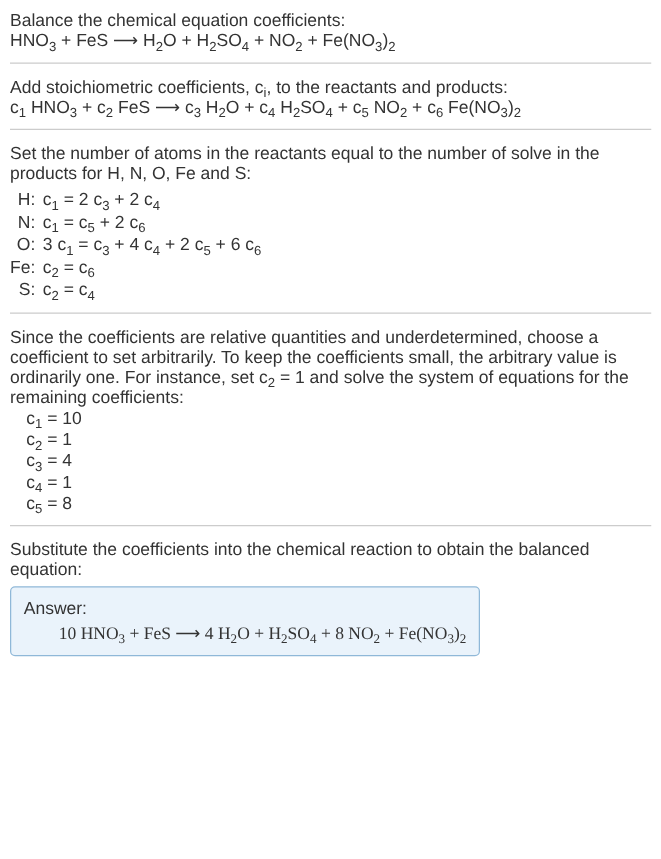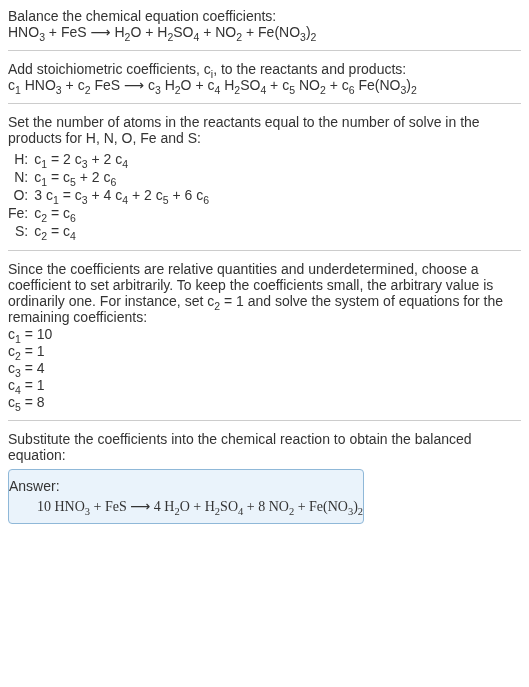--- a/index.html
+++ b/index.html
@@ -35,33 +35,33 @@
     white-space: nowrap;
   }
   .eq-table td:first-child {
     text-align: right;
     padding-right: 6px;
   }
   .answer-box {
     border: 1px solid #8fb8d8;
     background: #eaf3fb;
     border-radius: 4px;
-    padding: 8px 0;
+    padding: 8px 10px;
     margin-top: 6px;
     display: inline-block;
   }
   .answer-label {
     margin-bottom: 4px;
   }
   .answer-eq {
     padding-left: 28px;
     font-family: Liberation Serif, serif;
   }
   .coef-list div {
-    margin: 1px 0;
+    margin: 1px 13px;
   }
   .i { }
 </style>
 </head>
 <body>
 
 <div class="section">
   <div>Balance the chemical equation coefficients:</div>
   <div>HNO<sub>3</sub> + FeS ⟶ H<sub>2</sub>O + H<sub>2</sub>SO<sub>4</sub> + NO<sub>2</sub> + Fe(NO<sub>3</sub>)<sub>2</sub></div>
 </div>

